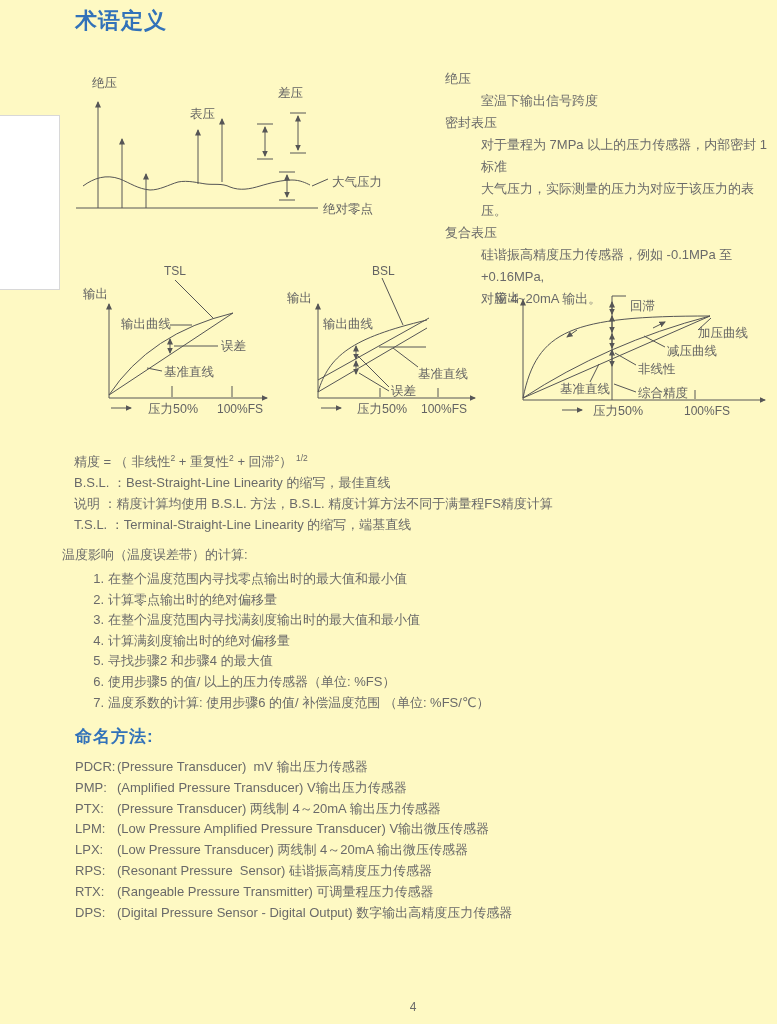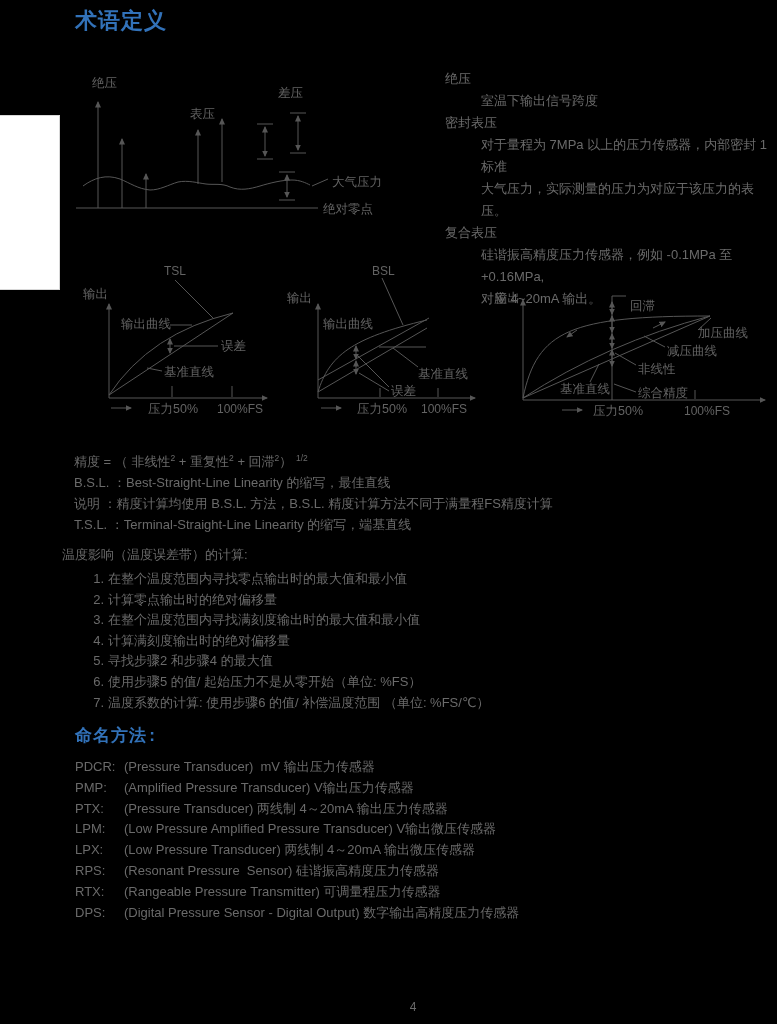--- a/index.html
+++ b/index.html
@@ -1,17 +1,17 @@
 <!DOCTYPE html>
 <html><head>
 <meta charset="utf-8">
 <style>
   html,body{margin:0;padding:0;background:#ffffff;}
   .page{
-    position:relative;width:777px;height:1024px;background:#000000;overflow:hidden;
+    position:relative;width:777px;height:1024px;background:#fef9c3;overflow:hidden;
     font-family:"Liberation Sans","DejaVu Sans",sans-serif;color:#6a6a6a;
   }
   .page-title{
     position:absolute;left:75px;top:6px;margin:0;
     font-size:22px;font-weight:bold;color:#3272b9;letter-spacing:1px;
   }
   .left-box{
     position:absolute;left:-8px;top:115px;width:66px;height:173px;
     border:1px solid #d8d8d8;background:#ffffff;
   }
@@ -30,22 +30,22 @@
   .acc-block{position:absolute;left:74px;top:448px;width:480px;font-size:13px;line-height:21px;}
   .acc-block sup{font-size:8.5px;}
 
   .temp-block{position:absolute;left:62px;top:545px;width:480px;font-size:13px;}
   .temp-heading{line-height:20px;margin-bottom:4px;}
   .temp-item{line-height:20.6px;display:flex;}
   .temp-item .num{width:42px;text-align:right;flex:0 0 42px;}
   .temp-item .txt{margin-left:4px;}
 
   .naming-block{position:absolute;left:75px;top:726px;width:560px;}
-  .naming-heading{font-size:17px;font-weight:bold;color:#3272b9;letter-spacing:1px;line-height:22px;margin-bottom:9px;font-family:Liberation Mono, monospace;}
-  .name-row{font-size:13px;line-height:20.8px;display:flex;gap:7px;}
+  .naming-heading{font-size:17px;font-weight:bold;color:#3272b9;letter-spacing:1px;line-height:22px;margin-bottom:9px;}
+  .name-row{font-size:13px;line-height:20.8px;display:flex;}
   .name-row .code{width:42px;flex:0 0 42px;}
   .name-row .desc{white-space:pre;}
 
   .page-number{position:absolute;left:380px;top:1000px;width:66px;text-align:center;font-size:12px;color:#6a6a6a;}
 </style>
 </head>
 <body>
 
 <div class="page">
 
@@ -254,21 +254,21 @@
     <div class="temp-item">
         <span class="num">4.</span>
         <span class="txt">计算满刻度输出时的绝对偏移量</span>
       </div>
     <div class="temp-item">
         <span class="num">5.</span>
         <span class="txt">寻找步骤2 和步骤4 的最大值</span>
       </div>
     <div class="temp-item">
         <span class="num">6.</span>
-        <span class="txt">使用步骤5 的值/ 起始压力不是从零开始（单位: %FS）</span>
+        <span class="txt">使用步骤5 的值/ 以上的压力传感器（单位: %FS）</span>
       </div>
     <div class="temp-item">
         <span class="num">7.</span>
         <span class="txt">温度系数的计算: 使用步骤6 的值/ 补偿温度范围 （单位: %FS/℃）</span>
       </div>
   </div>
 
   <div class="naming-block">
     <div class="naming-heading">命名方法:</div>
     <div class="name-row">

